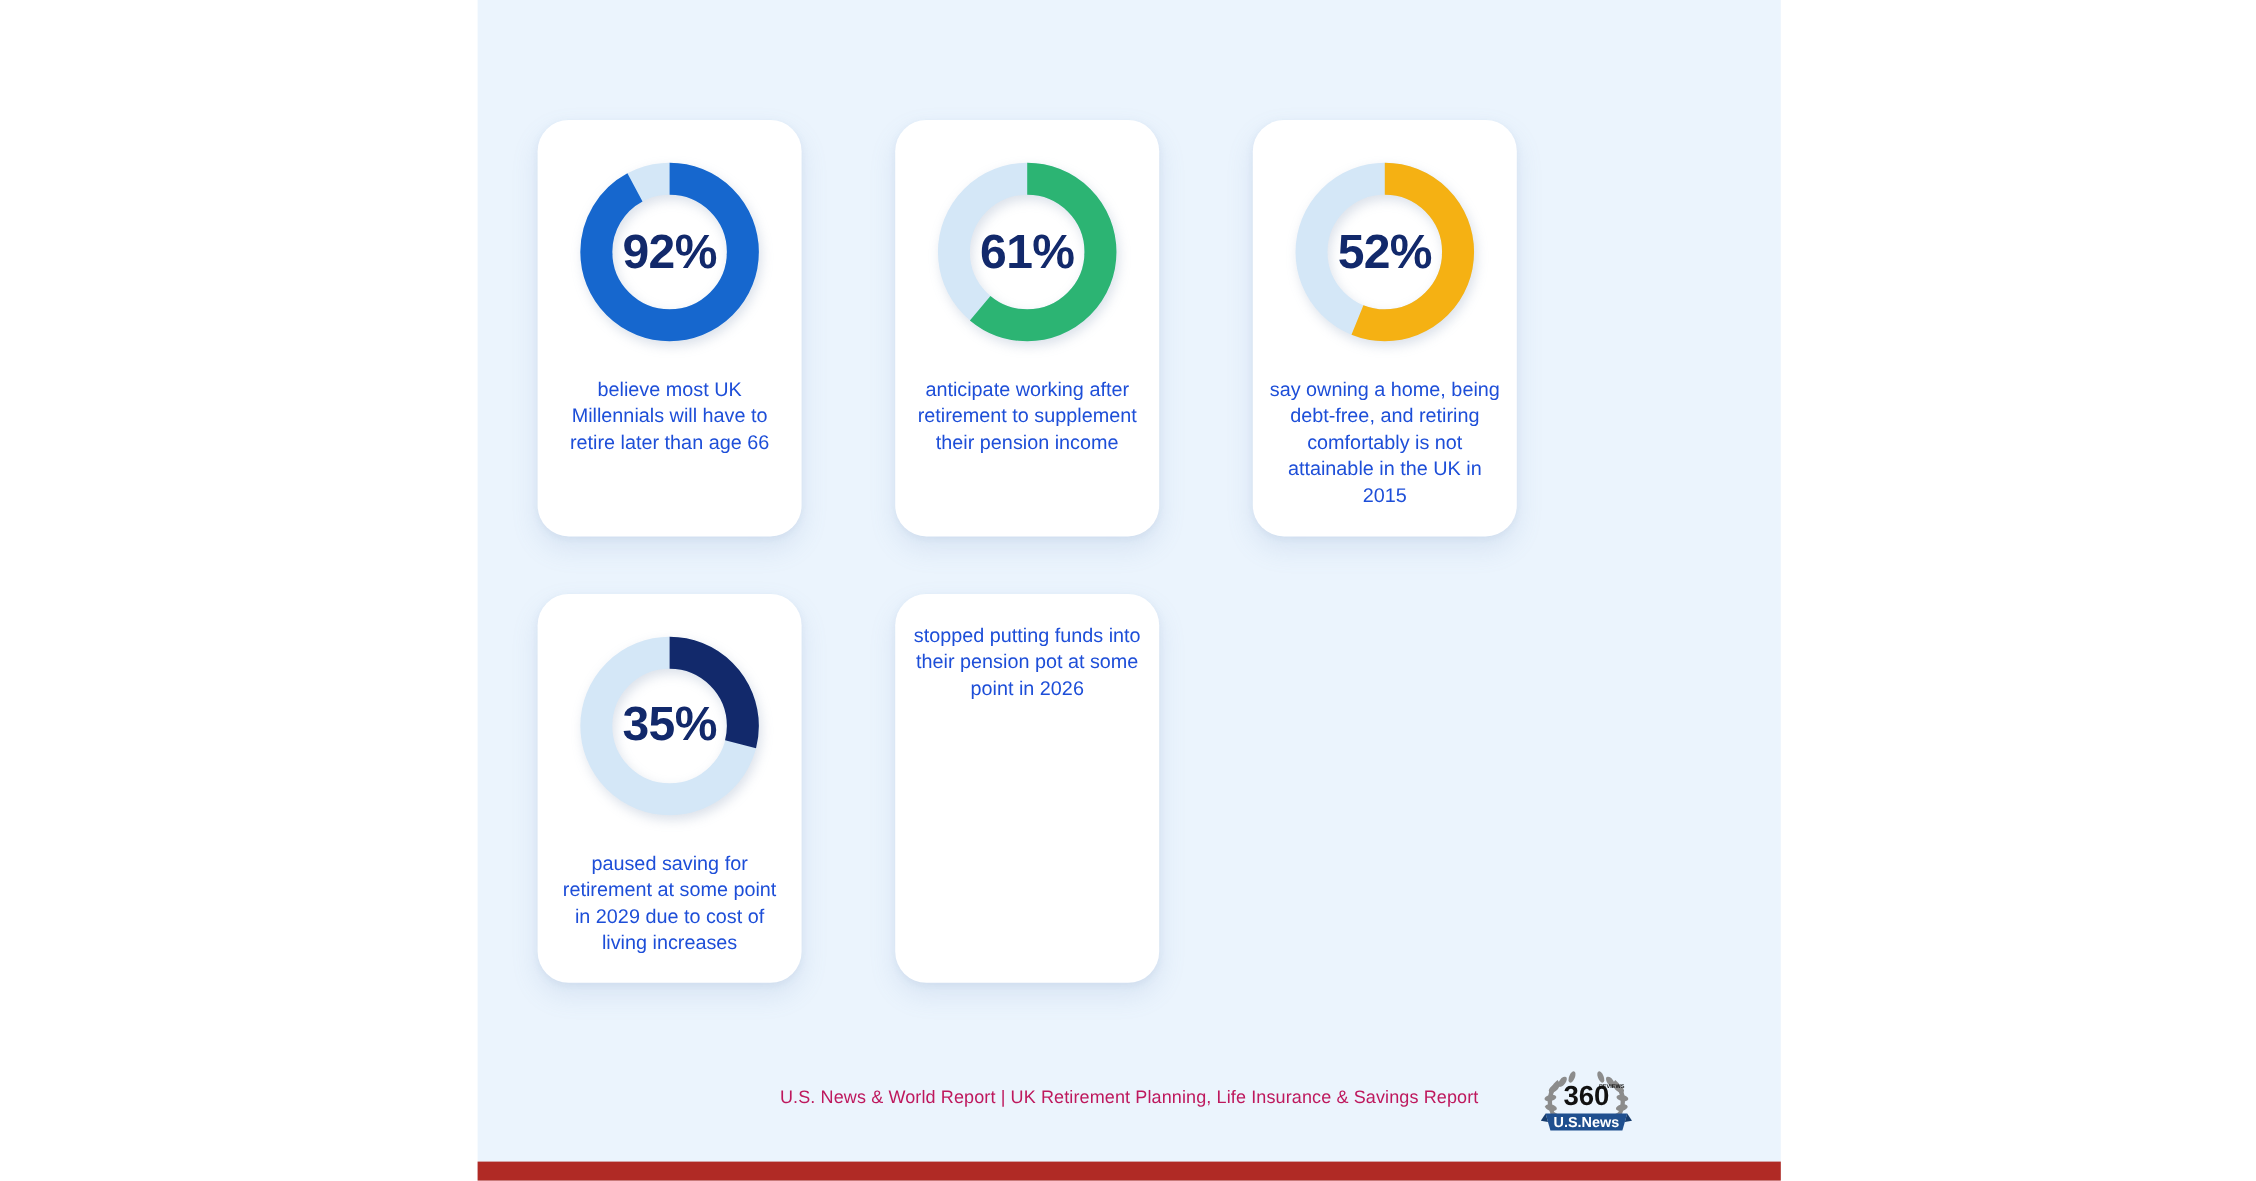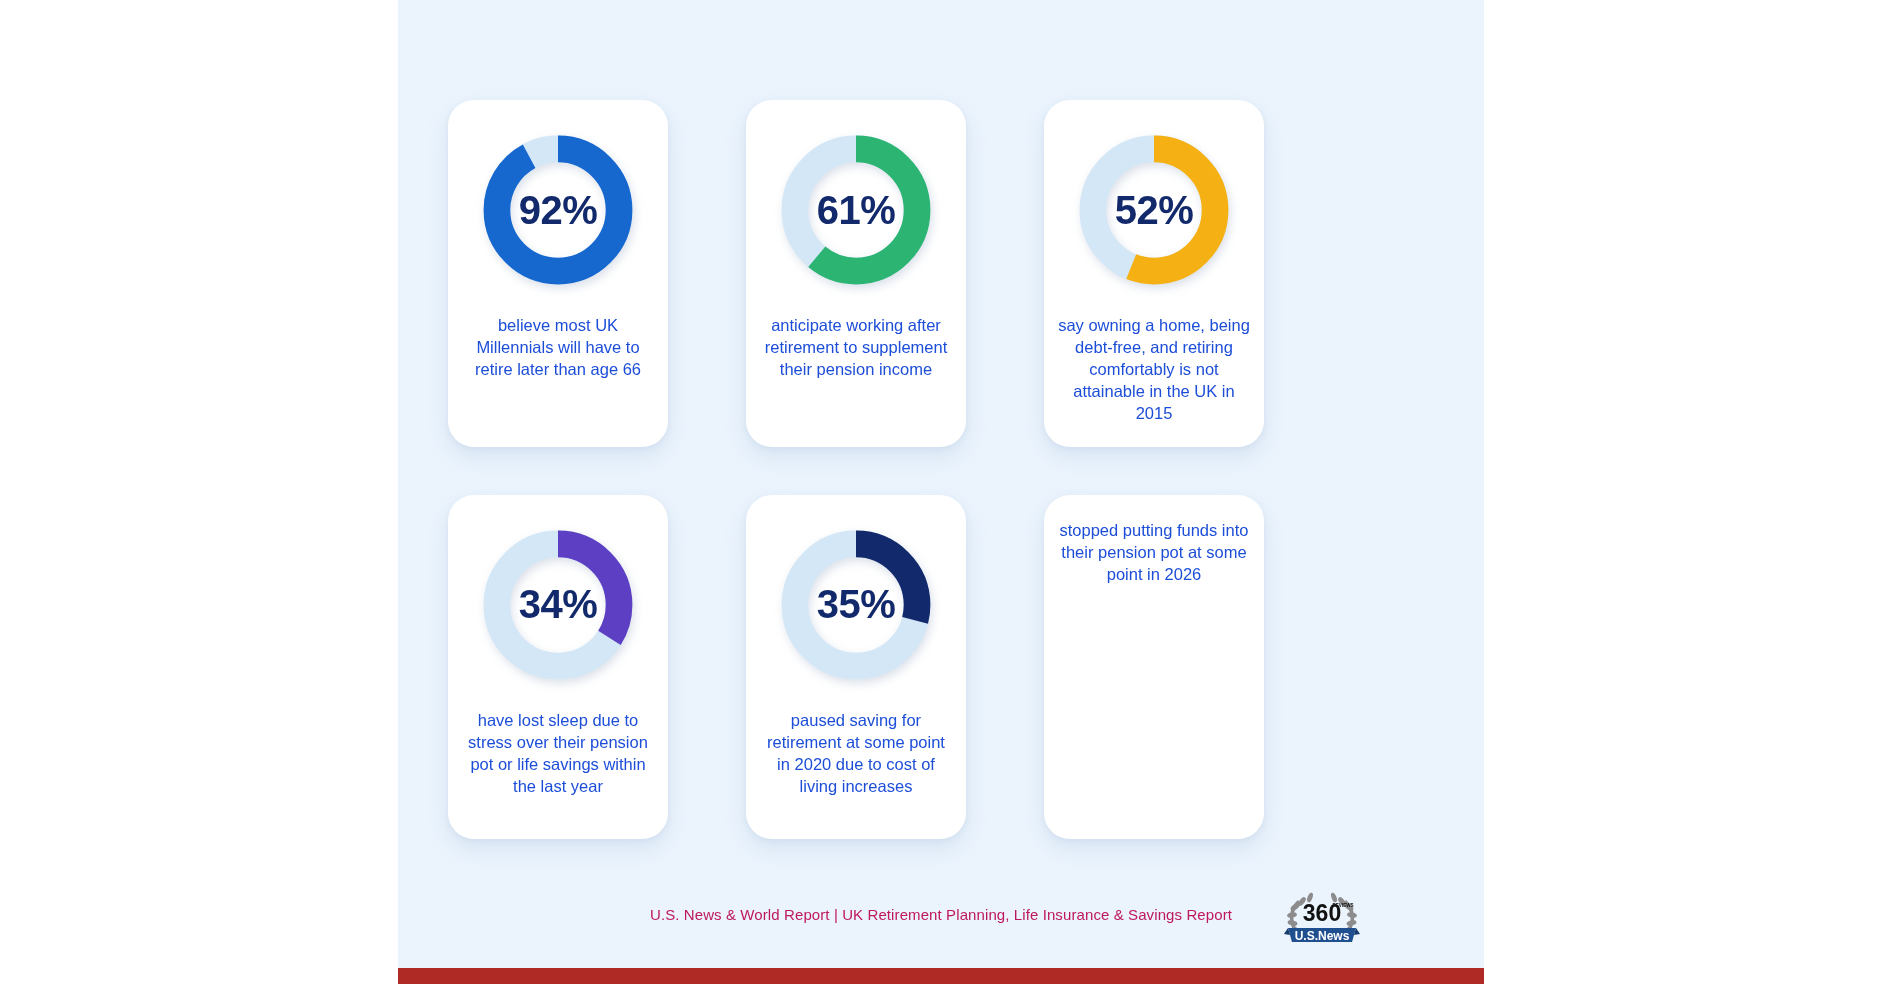--- a/index.html
+++ b/index.html
@@ -166,40 +166,30 @@
         <div class="donut-wrap">
           <svg viewBox="0 0 100 100">
             <circle cx="50" cy="50" r="35.5" fill="none" stroke="#d4e7f7" stroke-width="15.5"></circle>
             <circle class="donut-arc" cx="50" cy="50" r="35.5" fill="none" stroke-width="15.5" transform="rotate(-90 50 50)" stroke="#f5b113" stroke-dasharray="124.910 98.143"></circle>
           </svg>
           <div class="donut-value">52%</div>
         </div>
         <div class="stat-caption">say owning a home, being debt-free, and retiring comfortably is not attainable in the UK in 2015</div>
       </div>
 
-      <div class="stat-card tall">
-        <div class="donut-wrap">
-          <svg viewBox="0 0 100 100">
-            <circle cx="50" cy="50" r="35.5" fill="none" stroke="#d4e7f7" stroke-width="15.5"></circle>
-            <circle class="donut-arc" cx="50" cy="50" r="35.5" fill="none" stroke-width="15.5" transform="rotate(-90 50 50)" stroke="#5d3fc4" stroke-dasharray="75.838 147.215"></circle>
-          </svg>
-          <div class="donut-value">34%</div>
-        </div>
-        <div class="stat-caption">have lost sleep due to stress over their pension pot or life savings within the last year</div>
-      </div>
 
       <div class="stat-card short">
         <div class="donut-wrap">
           <svg viewBox="0 0 100 100">
             <circle cx="50" cy="50" r="35.5" fill="none" stroke="#d4e7f7" stroke-width="15.5"></circle>
             <circle class="donut-arc" cx="50" cy="50" r="35.5" fill="none" stroke-width="15.5" transform="rotate(-90 50 50)" stroke="#12296b" stroke-dasharray="64.685 158.368"></circle>
           </svg>
           <div class="donut-value">35%</div>
         </div>
-        <div class="stat-caption">paused saving for retirement at some point in 2020 due to cost of living increases</div>
+        <div class="stat-caption">paused saving for retirement at some point in 2029 due to cost of living increases</div>
       </div>
 
       <div class="stat-card short">
         <div class="stat-caption">stopped putting funds into their pension pot at some point in 2026</div>
       </div>
 
     </div>
 
     <div id="footer">
       <span id="footer-text">U.S. News &amp; World Report | UK Retirement Planning, Life Insurance &amp; Savings Report</span>

